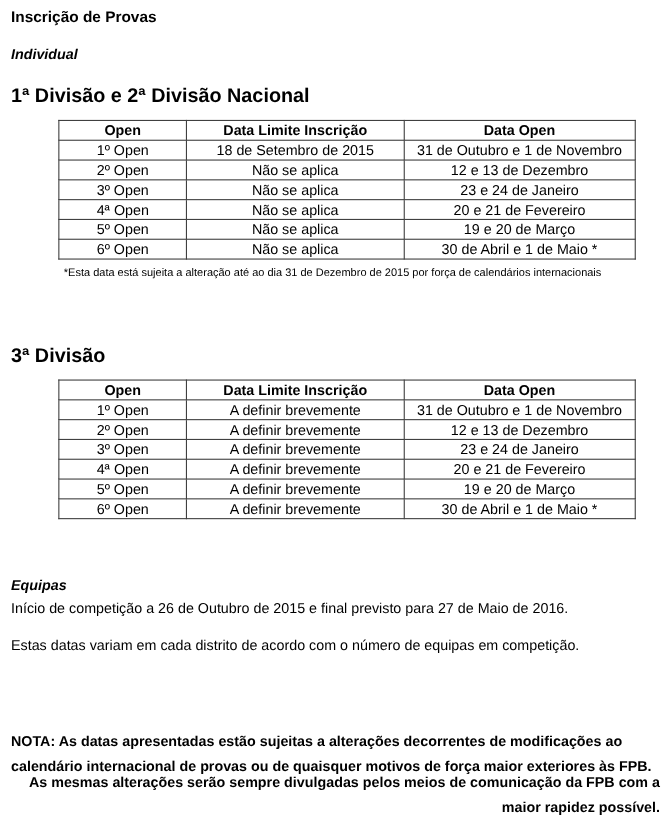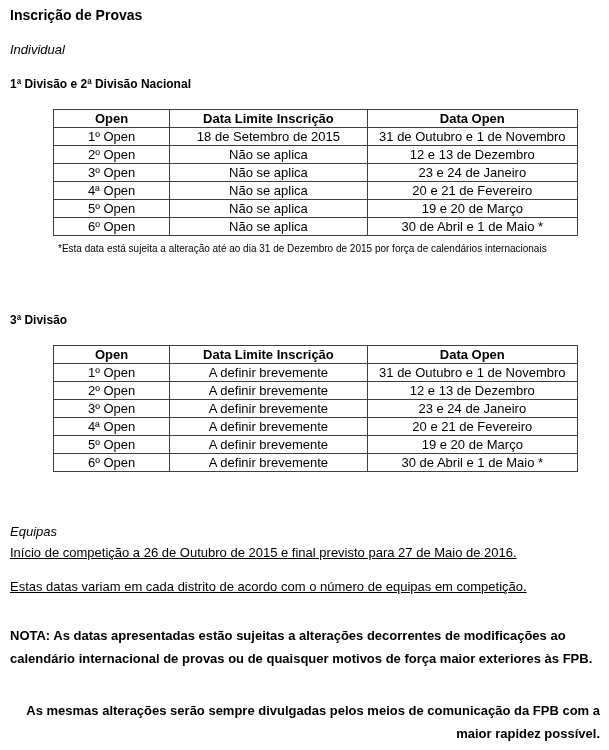--- a/index.html
+++ b/index.html
@@ -1,29 +1,29 @@
 <!DOCTYPE html>
 <html><head>
 <meta charset="utf-8">
 <style>
   html, body { margin: 0; padding: 0; background: #ffffff; }
   body { width: 609px; height: 750px; position: relative; overflow: hidden;
          font-family: "Liberation Sans", "DejaVu Sans", sans-serif; color: #000; }
   .abs { position: absolute; white-space: nowrap; }
   .title { left: 10px; top: 7px; font-size: 14px; font-weight: bold; }
-  .sub-italic { font-size: 13px; font-weight: normal; font-style: italic; }
-  .sec { font-size: 12px; font-weight: bold; }
+  .sub-italic { font-size: 13px; font-weight: bold; font-style: italic; }
+  .sec { font-size: 18px; font-weight: bold; }
   table.cal { position: absolute; left: 53px; width: 525px; border-collapse: collapse;
               font-size: 13px; table-layout: fixed; }
   table.cal th, table.cal td { border: 1px solid #404040; height: 17px; padding: 0;
               text-align: center; line-height: 17px; }
   table.cal th { font-weight: bold; }
   .c1 { width: 116px; } .c2 { width: 197px; } .c3 { width: 210px; }
   .footnote { left: 58px; font-size: 10px; line-height: 18px; white-space: normal; width: 500px; }
-  .para { left: 10px; font-size: 13px; text-decoration: underline; }
+  .para { left: 10px; font-size: 13px; }
   .note { left: 10px; font-size: 13px; font-weight: bold; line-height: 23px; white-space: normal; width: 590px; }
 </style>
 </head>
 <body>
 
 <div class="abs title">Inscrição de Provas</div>
 <div class="abs sub-italic" style="left:10px;top:42px;">Individual</div>
 <div class="abs sec" style="left:10px;top:77px;">1ª Divisão e 2ª Divisão Nacional</div>
 
 <table class="cal" style="top:109px;">
@@ -121,14 +121,14 @@
         <td>A definir brevemente</td>
         <td>30 de Abril e 1 de Maio *</td>
       </tr>
   </tbody>
 </table>
 
 <div class="abs sub-italic" style="left:10px;top:524px;">Equipas</div>
 <div class="abs para" style="top:545px;">Início de competição a 26 de Outubro de 2015 e final previsto para 27 de Maio de 2016.</div>
 <div class="abs para" style="top:579px;">Estas datas variam em cada distrito de acordo com o número de equipas em competição.</div>
 
-<div class="abs note" style="top:624px;">NOTA: As datas apresentadas estão sujeitas a alterações decorrentes de modificações ao calendário internacional de provas ou de quaisquer motivos de força maior exteriores às FPB.</div>
+<div class="abs note" style="top:662px;">NOTA: As datas apresentadas estão sujeitas a alterações decorrentes de modificações ao calendário internacional de provas ou de quaisquer motivos de força maior exteriores às FPB.</div>
 <div class="abs note" style="top:699px;text-align:right;">As mesmas alterações serão sempre divulgadas pelos meios de comunicação da FPB com a maior rapidez possível.</div>
 
 </body></html>

